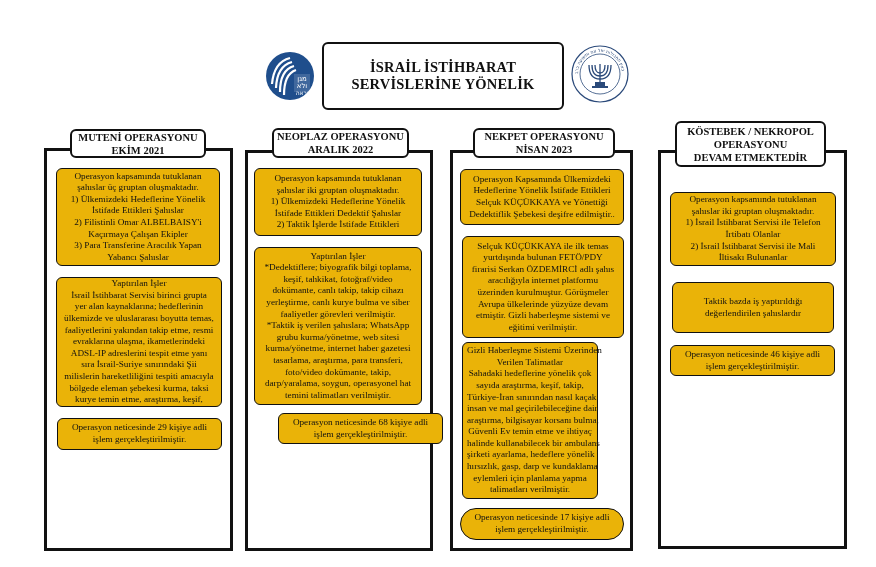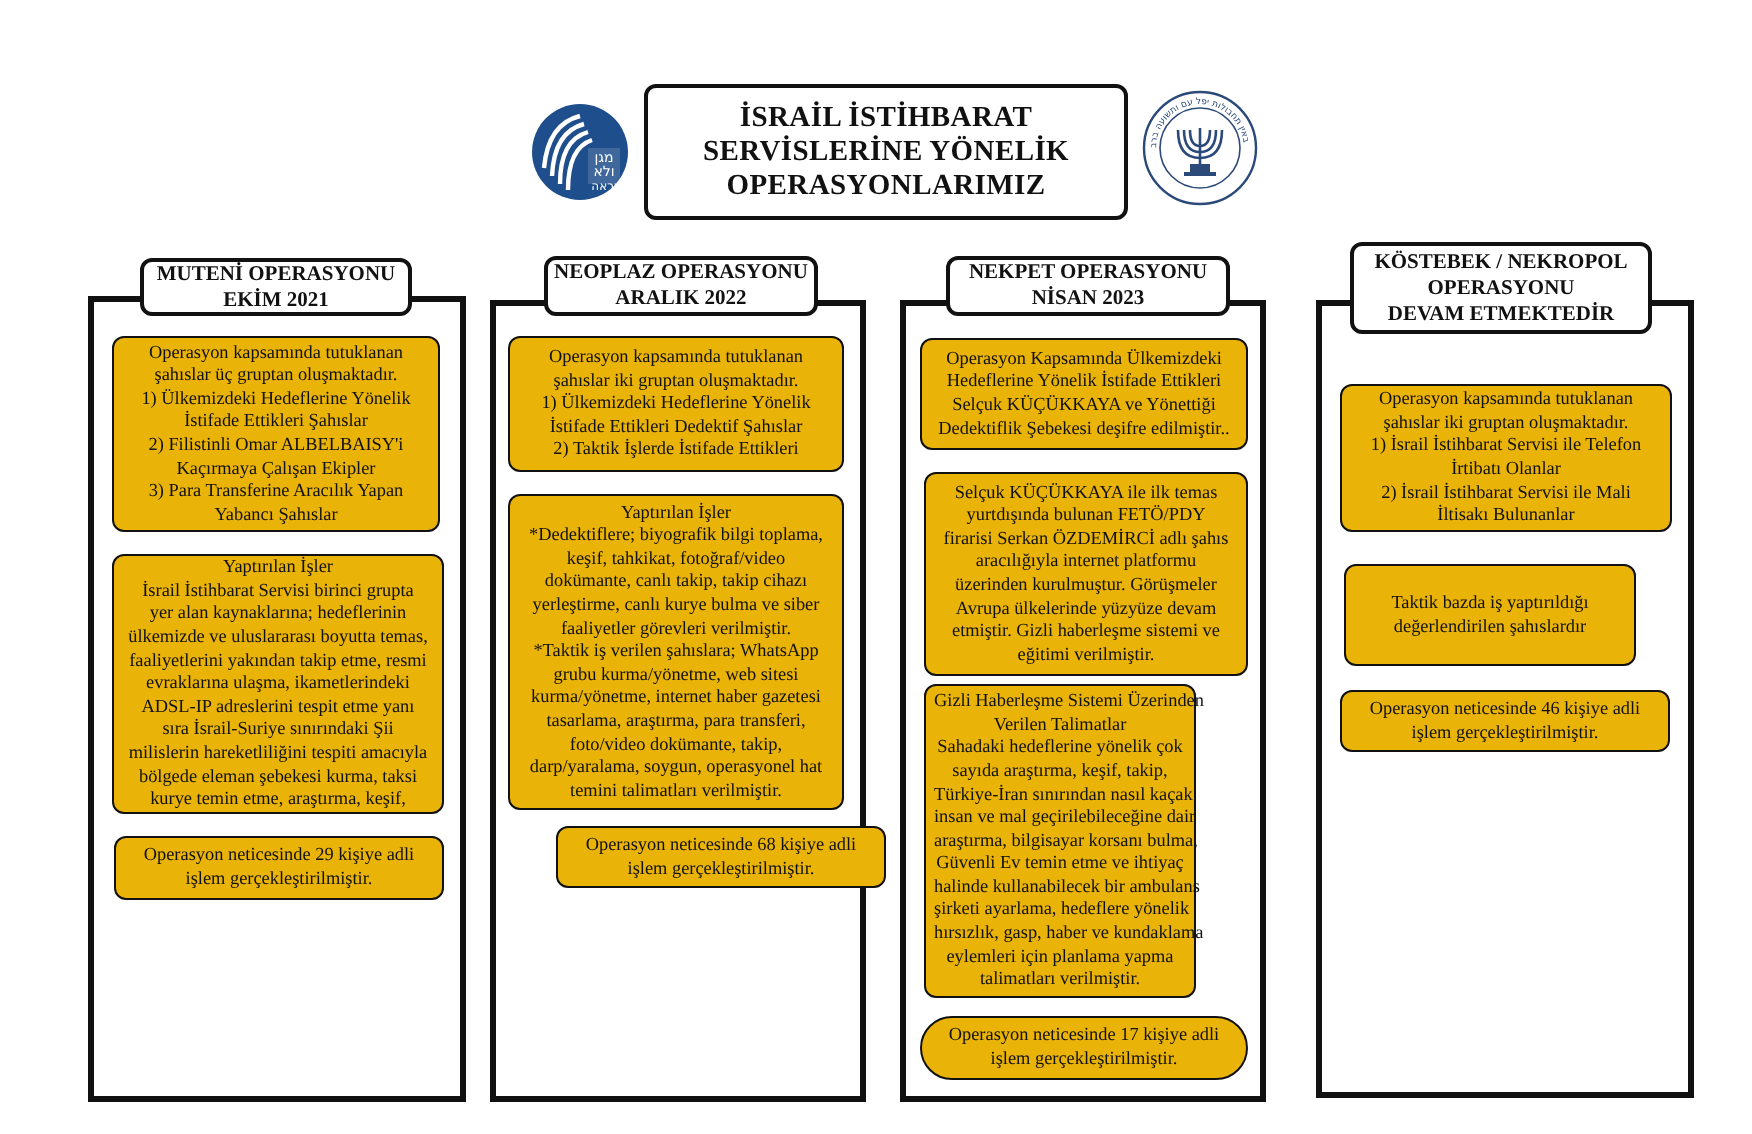--- a/index.html
+++ b/index.html
@@ -33,21 +33,20 @@
     <text x="38" y="31" font-size="7" fill="#fff" text-anchor="middle" font-family="DejaVu Sans, sans-serif">מגן</text>
     <text x="38" y="38" font-size="7" fill="#fff" text-anchor="middle" font-family="DejaVu Sans, sans-serif">ולא</text>
     <text x="38" y="45" font-size="6" fill="#fff" text-anchor="middle" font-family="DejaVu Sans, sans-serif">יראה</text>
   </svg>
 </div>
 
 <div class="title-box">
   <div class="t">
     <div>İSRAİL İSTİHBARAT</div>
     <div>SERVİSLERİNE YÖNELİK</div>
-    <div>OPERASYONLARIMIZ</div>
   </div>
 </div>
 
 <div class="logo" style="left:570px;top:44px;width:60px;height:60px;">
   <svg width="60" height="60" viewBox="0 0 60 60">
     <circle cx="30" cy="30" r="28" fill="#fff" stroke="#2b4a7a" stroke-width="1.2"></circle>
     <circle cx="30" cy="30" r="20" fill="none" stroke="#2b4a7a" stroke-width="0.8"></circle>
     <path id="arc" d="M8 30 A22 22 0 1 1 52 30" fill="none"></path>
     <text font-size="4.5" fill="#2b4a7a" font-family="DejaVu Sans, sans-serif"><textPath href="#arc">באין תחבולות יפל עם ותשועה ברב</textPath></text>
     <g stroke="#2b4a7a" stroke-width="1.3" fill="none">
@@ -151,21 +150,21 @@
   <span class="ln">Gizli Haberleşme Sistemi Üzerinden</span>
   <span class="ln">Verilen Talimatlar</span>
   <span class="ln">Sahadaki hedeflerine yönelik çok</span>
   <span class="ln">sayıda araştırma, keşif, takip,</span>
   <span class="ln">Türkiye-İran sınırından nasıl kaçak</span>
   <span class="ln">insan ve mal geçirilebileceğine dair</span>
   <span class="ln">araştırma, bilgisayar korsanı bulma,</span>
   <span class="ln">Güvenli Ev temin etme ve ihtiyaç</span>
   <span class="ln">halinde kullanabilecek bir ambulans</span>
   <span class="ln">şirketi ayarlama, hedeflere yönelik</span>
-  <span class="ln">hırsızlık, gasp, haber ve kundaklama</span>
+  <span class="ln">hırsızlık, gasp, darp ve kundaklama</span>
   <span class="ln">eylemleri için planlama yapma</span>
   <span class="ln">talimatları verilmiştir.</span>
 </div>
 <div class="card" style="left:460px;top:508px;width:164px;height:32px;border-radius:16px;">
   <span class="ln">Operasyon neticesinde 17 kişiye adli</span>
   <span class="ln">işlem gerçekleştirilmiştir.</span>
 </div>
 
 <div class="frame" style="left:658px;top:150px;width:189px;height:399px;"></div>
 <div class="col-head" style="left:675px;top:121px;width:151px;height:46px;">
@@ -174,20 +173,20 @@
   <span>DEVAM ETMEKTEDİR</span>
 </div>
 <div class="card" style="left:670px;top:192px;width:166px;height:74px;">
   <span class="ln">Operasyon kapsamında tutuklanan</span>
   <span class="ln">şahıslar iki gruptan oluşmaktadır.</span>
   <span class="ln">1) İsrail İstihbarat Servisi ile Telefon</span>
   <span class="ln">İrtibatı Olanlar</span>
   <span class="ln">2) İsrail İstihbarat Servisi ile Mali</span>
   <span class="ln">İltisakı Bulunanlar</span>
 </div>
-<div class="card" style="left:672px;top:282px;width:146px;height:51px;font-family:Liberation Serif, serif;">
+<div class="card" style="left:672px;top:282px;width:162px;height:51px;font-family:Liberation Serif, serif;">
   <span class="ln">Taktik bazda iş yaptırıldığı</span>
   <span class="ln">değerlendirilen şahıslardır</span>
 </div>
 <div class="card" style="left:670px;top:345px;width:165px;height:31px;">
   <span class="ln">Operasyon neticesinde 46 kişiye adli</span>
   <span class="ln">işlem gerçekleştirilmiştir.</span>
 </div>
 
 </body></html>

